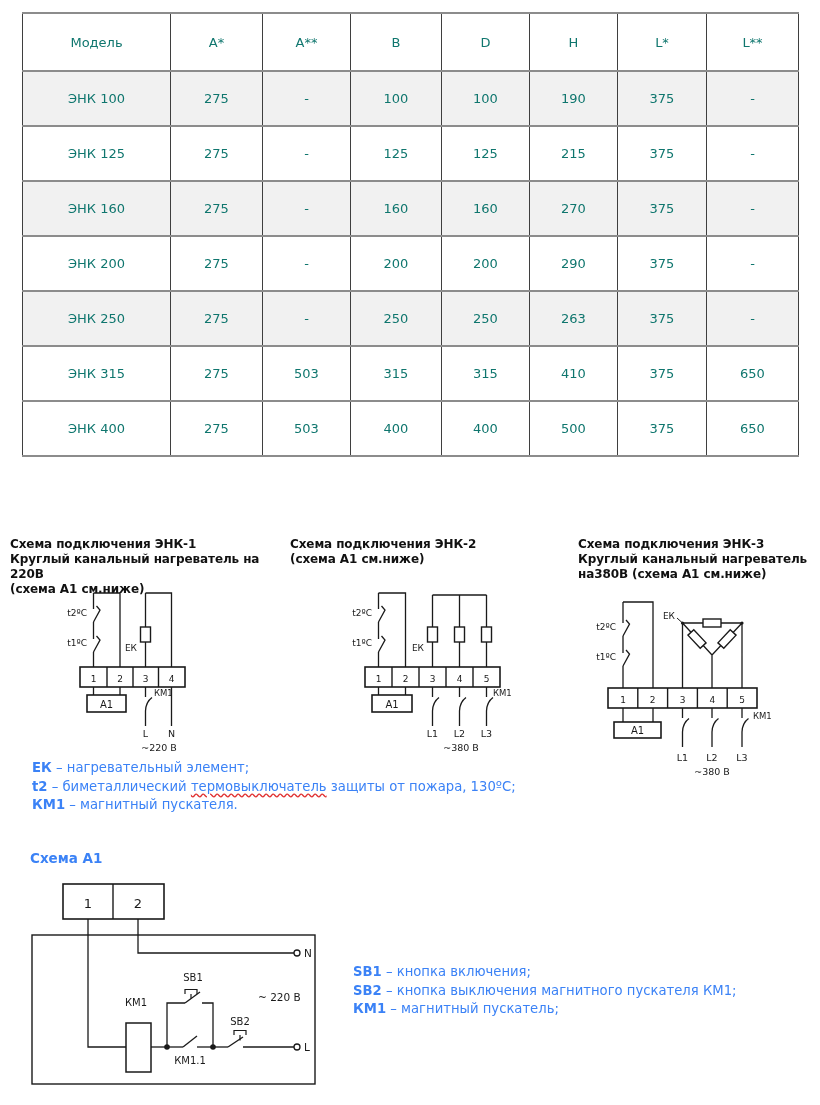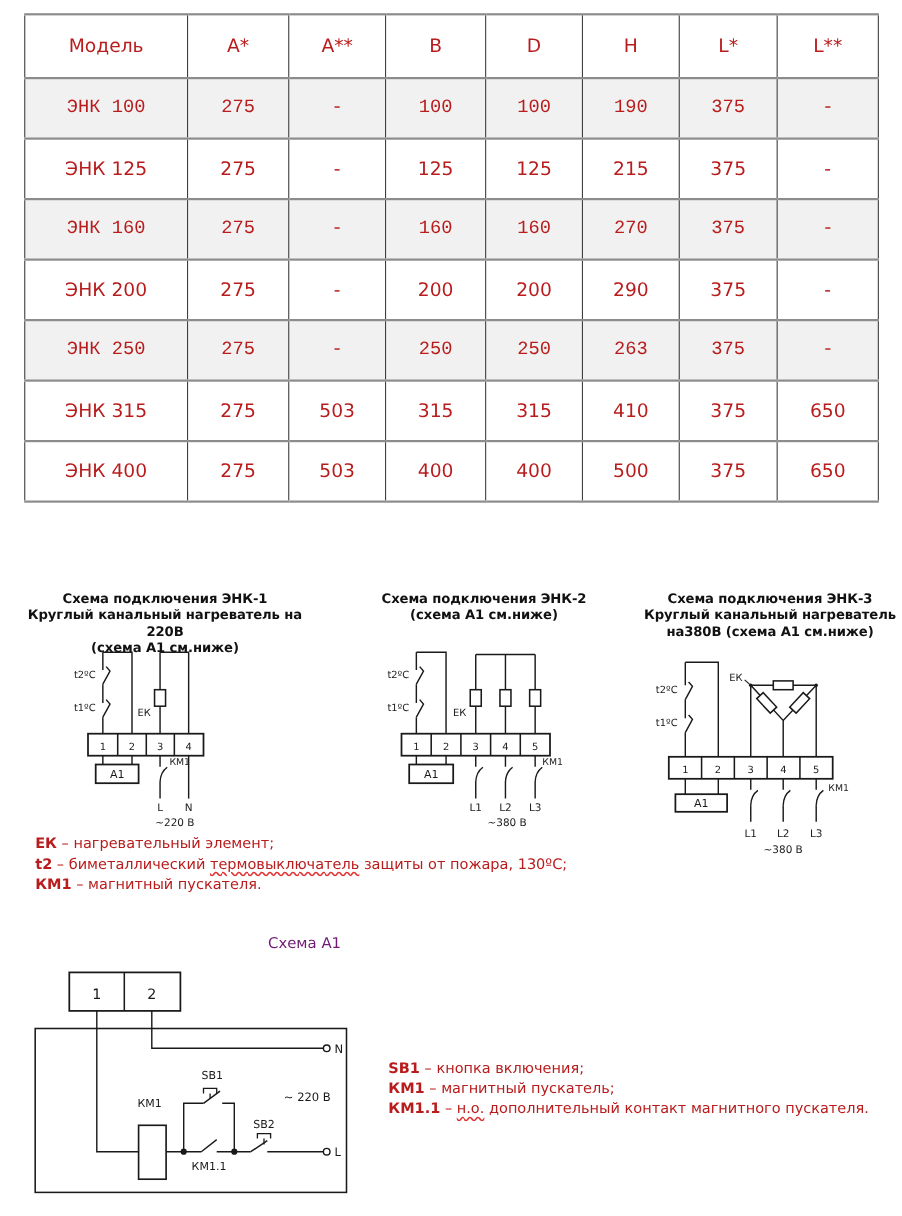--- a/index.html
+++ b/index.html
@@ -1,40 +1,40 @@
 <!DOCTYPE html>
 <html><head>
 <meta charset="utf-8">
 <style>
   html,body{margin:0;padding:0;background:#fff;}
   .page{position:relative;width:820px;height:1105px;background:#fff;overflow:hidden;
         font-family:"DejaVu Sans",sans-serif;color:#1a1a1a;}
   
   table.dim{position:absolute;left:22px;top:12px;border-collapse:collapse;table-layout:fixed;
-            font-size:17px;color:#b91c1c;}
+            font-size:13px;color:#0f766e;}
   table.dim th,table.dim td{
     border-left:1px solid #3f3f3f;border-right:1px solid #3f3f3f;
     border-top:2px solid #8c8c8c;border-bottom:2px solid #8c8c8c;
     text-align:center;vertical-align:middle;font-weight:normal;padding:0;background:#fff;}
   table.dim th{height:56px;}
   table.dim td{height:53px;}
-  table.dim tr.shade td{background:#f1f1f1;font-family:Liberation Mono, monospace;}
+  table.dim tr.shade td{background:#f1f1f1;}
   
-  .diag-title{position:absolute;text-align:center;font-weight:bold;font-size:12px;
+  .diag-title{position:absolute;text-align:left;font-weight:bold;font-size:12px;
               line-height:15px;letter-spacing:-0.1px;color:#111;}
   
   svg.circ{position:absolute;overflow:visible;}
   svg.circ text{font-family:"DejaVu Sans",sans-serif;fill:#1a1a1a;}
   
-  .legend{position:absolute;font-size:13.2px;line-height:18.6px;color:#b91c1c;white-space:nowrap;}
+  .legend{position:absolute;font-size:13.2px;line-height:18.6px;color:#3b82f6;white-space:nowrap;}
   .legend b{font-weight:bold;}
   .spell{text-decoration-line:underline;text-decoration-style:wavy;
          text-decoration-color:#e03030;text-underline-offset:2px;}
-  .a1-title{position:absolute;left:30px;top:850px;width:280px;text-align:right;
-            font-weight:normal;font-size:13.5px;color:#701a75;}
+  .a1-title{position:absolute;left:30px;top:850px;width:280px;text-align:left;
+            font-weight:bold;font-size:13.5px;color:#3b82f6;}
 </style>
 </head>
 <body>
 
 <div class="page">
 
   <table class="dim">
     <colgroup>
       <col style="width:148px">
         <col style="width:92px">
@@ -290,17 +290,17 @@
       <text x="210" y="149" text-anchor="middle" font-size="10">SB2</text>
       <text x="160" y="188" text-anchor="middle" font-size="10">КМ1.1</text>
       <text x="274" y="81" font-size="10.5">N</text>
       <text x="274" y="175" font-size="10.5">L</text>
       <text x="228" y="125" font-size="10.5">~ 220 В</text>
     </g>
   </svg>
 
   <div class="legend" style="left:353px;top:963px">
     <div><b>SB1</b><span> – кнопка включения;</span><span class="spell"></span><span></span></div>
+    <div><b>SB2</b><span> – кнопка выключения магнитного пускателя КМ1;</span><span class="spell"></span><span></span></div>
     <div><b>КМ1</b><span> – магнитный пускатель;</span><span class="spell"></span><span></span></div>
-    <div><b>КМ1.1</b><span> – </span><span class="spell">н.о.</span><span> дополнительный контакт магнитного пускателя.</span></div>
   </div>
 
 </div>
 
 </body></html>

